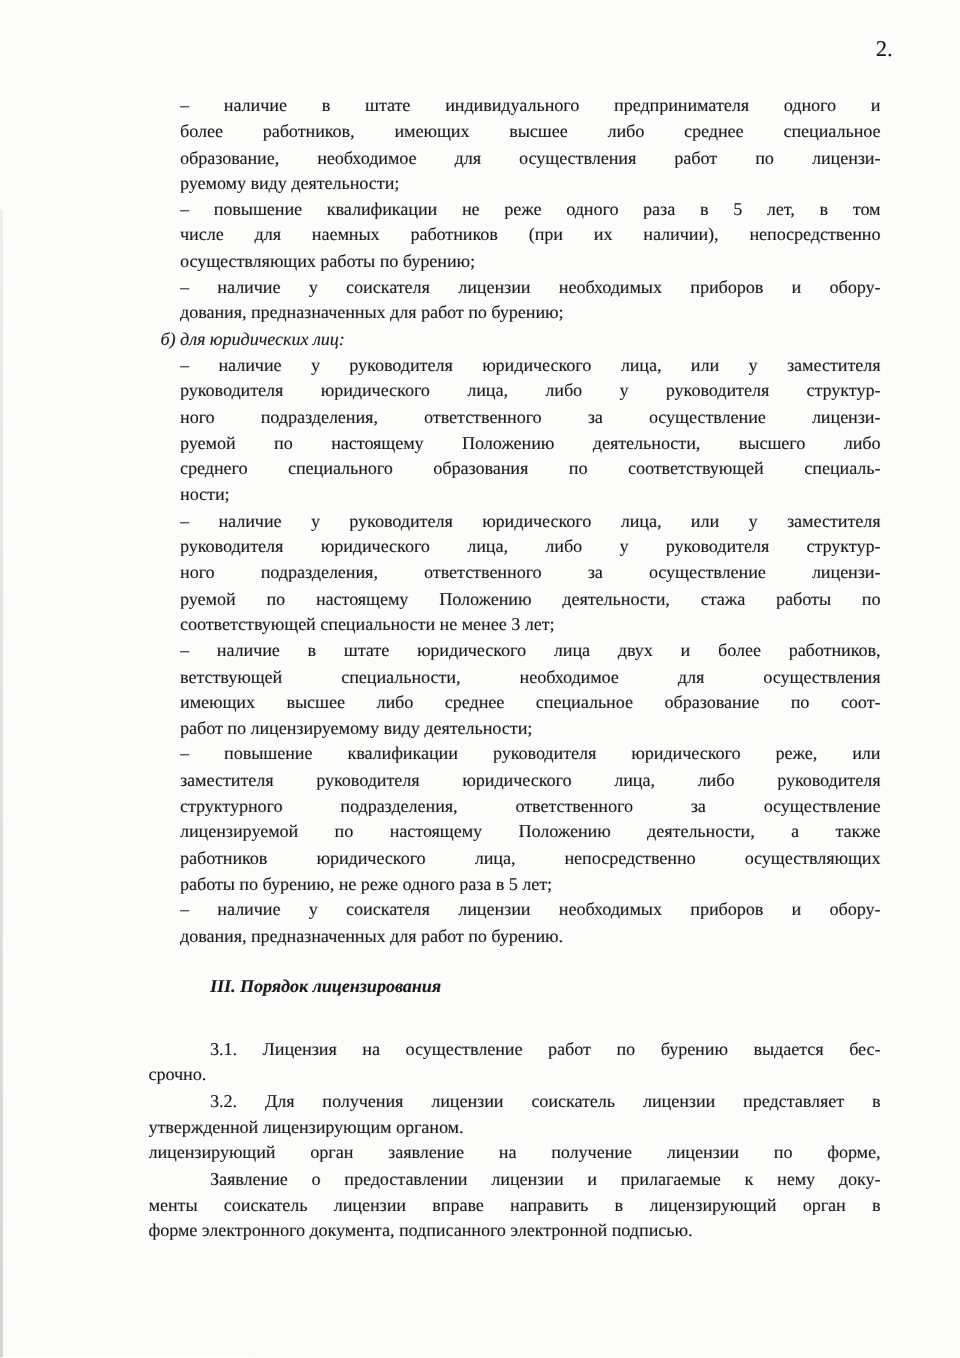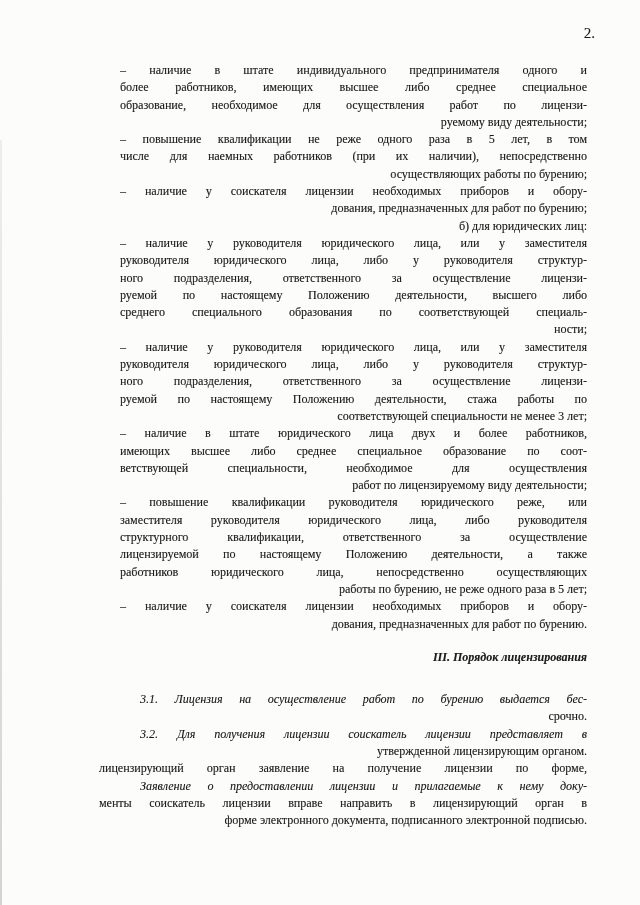--- a/index.html
+++ b/index.html
@@ -37,36 +37,35 @@
     left: 99px;
     top: 62px;
     width: 488px;
     font-size: 12px;
     line-height: 17.3px;
     text-shadow: 0.3px 0.3px 0.5px rgba(0,0,0,0.30);
   }
   .ln {
     height: 17.3px;
     overflow: hidden;
-    text-align: right;
   }
   .ln.j {
     text-align: justify;
     text-align-last: justify;
   }
   .blk-dash  { margin-left: 21px; }
-  .blk-label { margin-left: 8px; }
+  .blk-label { margin-left: 8px; font-style: italic; }
   .blk-heading {
     margin-left: 41px;
     margin-top: 16px;
     margin-bottom: 25px;
     font-weight: bold;
     font-style: italic;
   }
-  .blk-para .ln.fl { padding-left: 41px; font-style: italic; }
+  .blk-para .ln.fl { padding-left: 41px; }
 </style>
 </head>
 <body>
 
 <div class="page" style="background: rgb(252, 252, 251); color: rgb(27, 27, 27);">
   <div class="scan-edge"></div>
   <div class="page-number">2.</div>
   <div class="doc-body" id="doc-body">
       <div class="blk blk-dash">
         <div class="ln j">– наличие в штате индивидуального предпринимателя одного и</div>
@@ -96,28 +95,28 @@
       </div>
       <div class="blk blk-dash">
         <div class="ln j">– наличие у руководителя юридического лица, или у заместителя</div>
         <div class="ln j">руководителя юридического лица, либо у руководителя структур-</div>
         <div class="ln j">ного подразделения, ответственного за осуществление лицензи-</div>
         <div class="ln j">руемой по настоящему Положению деятельности, стажа работы по</div>
         <div class="ln">соответствующей специальности не менее 3 лет;</div>
       </div>
       <div class="blk blk-dash">
         <div class="ln j">– наличие в штате юридического лица двух и более работников,</div>
+        <div class="ln j">ветствующей специальности, необходимое для осуществления</div>
         <div class="ln j">имеющих высшее либо среднее специальное образование по соот-</div>
-        <div class="ln j">ветствующей специальности, необходимое для осуществления</div>
         <div class="ln">работ по лицензируемому виду деятельности;</div>
       </div>
       <div class="blk blk-dash">
         <div class="ln j">– повышение квалификации руководителя юридического реже, или</div>
         <div class="ln j">заместителя руководителя юридического лица, либо руководителя</div>
-        <div class="ln j">структурного квалификации, ответственного за осуществление</div>
+        <div class="ln j">структурного подразделения, ответственного за осуществление</div>
         <div class="ln j">лицензируемой по настоящему Положению деятельности, а также</div>
         <div class="ln j">работников юридического лица, непосредственно осуществляющих</div>
         <div class="ln">работы по бурению, не реже одного раза в 5 лет;</div>
       </div>
       <div class="blk blk-dash">
         <div class="ln j">– наличие у соискателя лицензии необходимых приборов и обору-</div>
         <div class="ln">дования, предназначенных для работ по бурению.</div>
       </div>
       <div class="blk blk-heading">
         <div class="ln">III. Порядок лицензирования</div>

